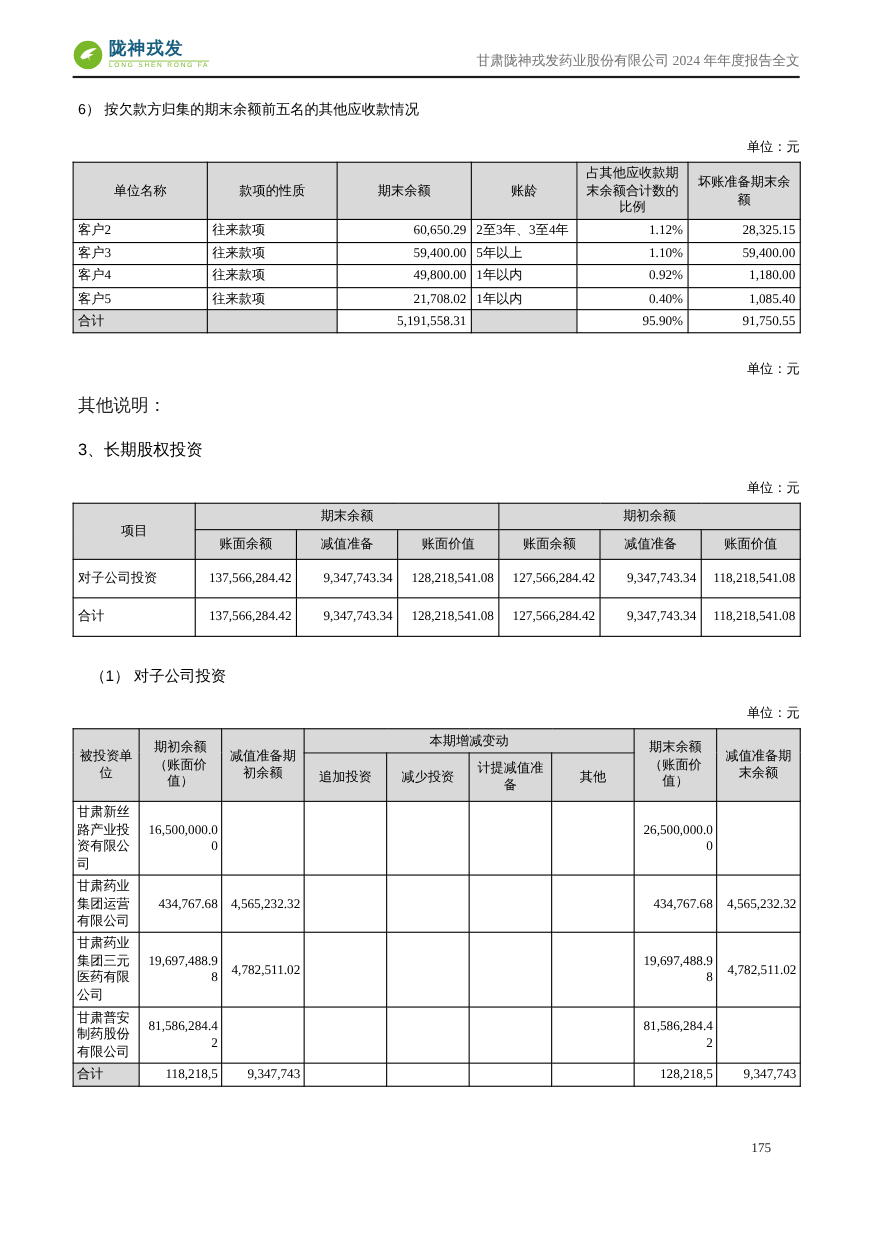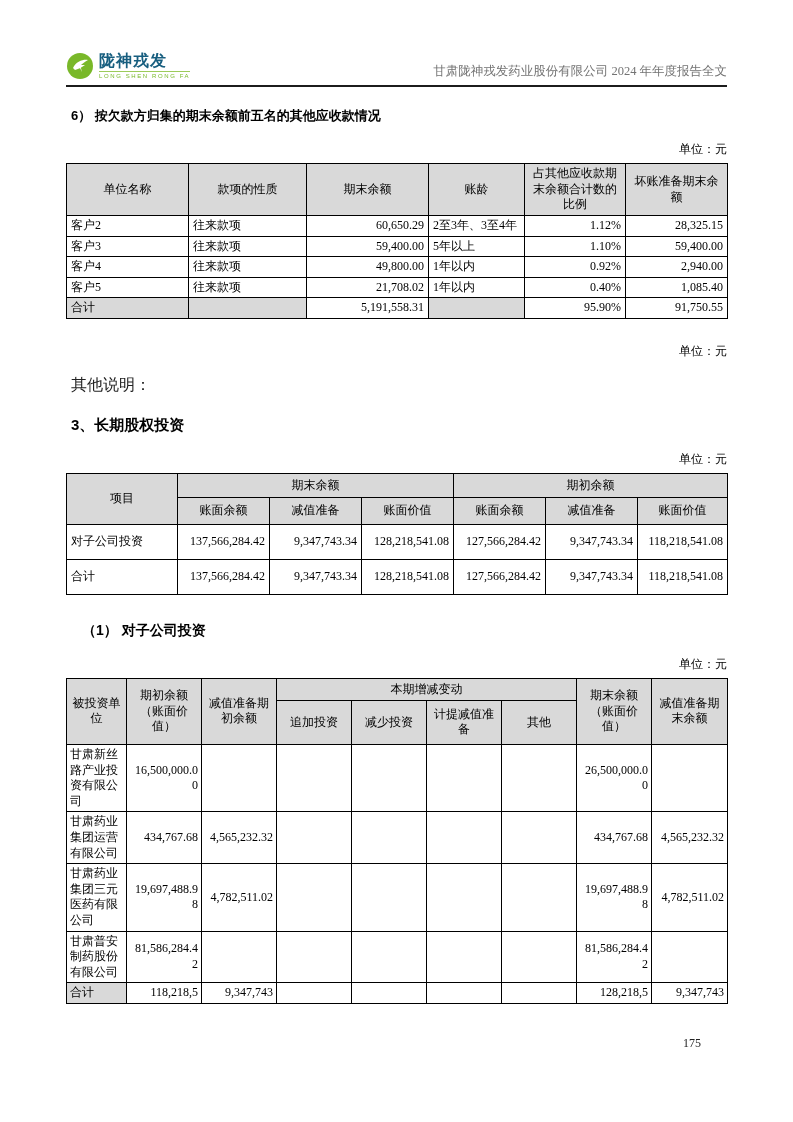--- a/index.html
+++ b/index.html
@@ -2,21 +2,21 @@
 <html><head>
 <meta charset="utf-8">
 <style>
   * { box-sizing: border-box; }
   body { margin: 0; background: #fff; }
   .page {
     position: relative;
     width: 793px; height: 1122px;
     margin: 0 auto;
     background: #fff;
-    padding: 52px 66px 0;
+    padding: 36px 66px 0;
     overflow: hidden;
     font-family: "Liberation Serif", "DejaVu Serif", serif;
     font-size: 12px;
     color: #000;
   }
 
   
   .hdr {
     display: flex; justify-content: space-between; align-items: flex-end;
     border-bottom: 2.5px solid #1c1c1c;
@@ -31,21 +31,21 @@
   .brand-sub {
     font-family: "Liberation Sans", sans-serif;
     font-size: 6px; color: #79b829; letter-spacing: 1.6px; margin-top: 2px;
     border-top: 1px solid #9ccb5a; padding-top: 1px;
   }
   .doc-title { font-size: 12.5px; color: #737373; }
 
   
   .h-sec {
     font-family: "Liberation Sans", sans-serif;
-    font-weight: bold; color: #000;
+    font-weight: normal; color: #000;
   }
   .h6 { font-size: 13px; margin: 20px 0 0 5px; }
   .h7 { font-size: 13px; margin: 46px 0 0 5px; }
   .h3 { font-size: 15px; margin: 20px 0 16px 5px; }
   .h31 { font-size: 14px; margin: 27px 0 0 16px; }
   .unit { text-align: right; margin: 16px 0 5px; font-size: 12px; }
   .unit-n { text-align: right; margin: 24px 0 0; font-size: 12px; }
   .note { margin: 15px 0 0 5px; font-size: 16px; color: #222; }
 
   
@@ -140,21 +140,21 @@
         <td class="l">5年以上</td>
         <td class="r">1.10%</td>
         <td class="r">59,400.00</td>
       </tr>
       <tr>
         <td class="l">客户4</td>
         <td class="l">往来款项</td>
         <td class="r">49,800.00</td>
         <td class="l">1年以内</td>
         <td class="r">0.92%</td>
-        <td class="r">2,940.00</td>
+        <td class="r">1,180.00</td>
       </tr>
       <tr>
         <td class="l">客户5</td>
         <td class="l">往来款项</td>
         <td class="r">21,708.02</td>
         <td class="l">1年以内</td>
         <td class="r">0.40%</td>
         <td class="r">1,085.40</td>
       </tr>
       <tr>

